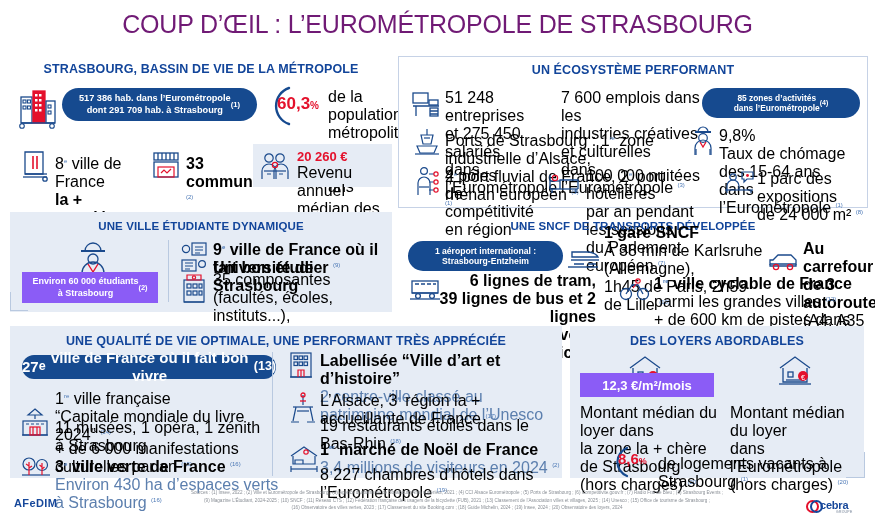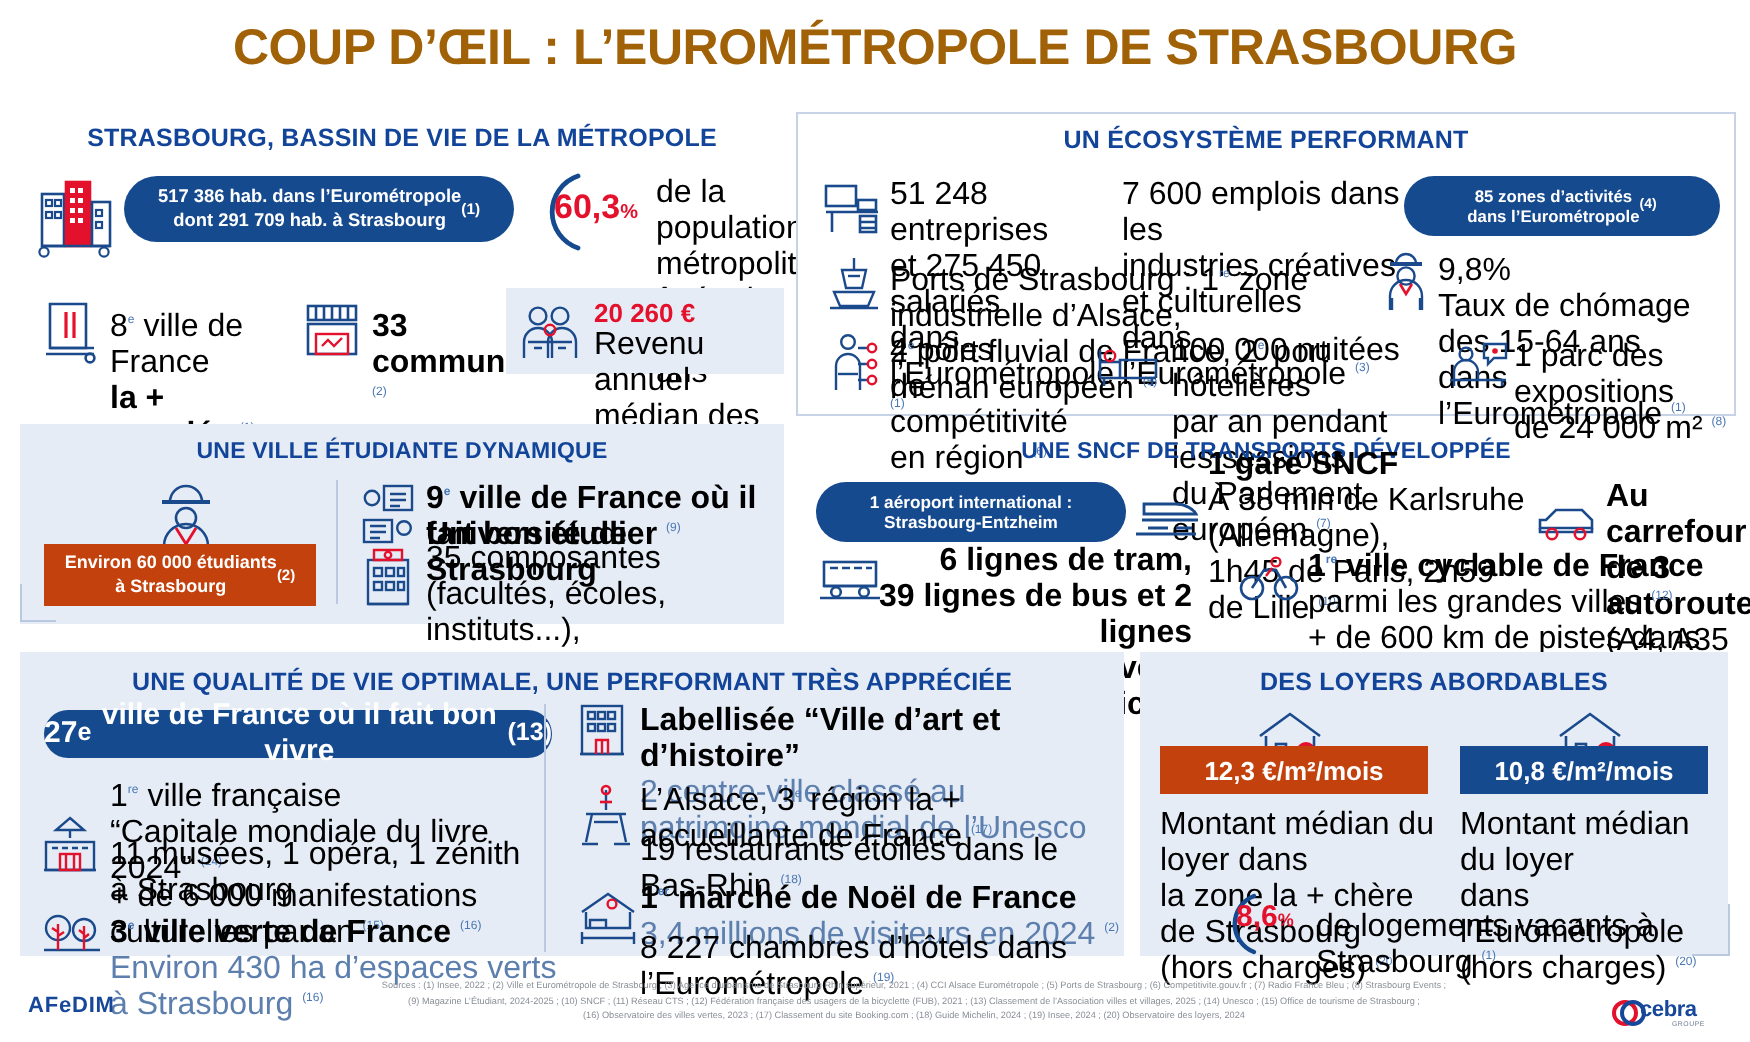--- a/index.html
+++ b/index.html
@@ -8,41 +8,41 @@
     background: #ffffff;
     font-family: "Liberation Sans", sans-serif;
     overflow: hidden;
   }
   .page { position: relative; width: 875px; height: 521px; }
 
   
   .main-title {
     position: absolute; top: 10px; left: 0; width: 875px;
     text-align: center;
-    font-size: 25px; font-weight: bold; letter-spacing: -0.2px;
-    color: #a16207;
+    font-size: 25px; font-weight: normal; letter-spacing: -0.2px;
+    color: #701a75;
   }
 
   
   .panel { position: absolute; }
   .panel-bg-light { background: #e6ecf5; }
   .panel-outline { background: #ffffff; border: 1px solid #c6d2e6; }
   .sect-title {
     text-align: center; color: #12459a;
     font-weight: bold; letter-spacing: 0.1px;
   }
 
   
   .pill {
     display: flex; align-items: center; justify-content: center;
     border-radius: 999px; color: #fff; font-weight: bold;
     line-height: 1.22; text-align: center;
   }
   .pill-navy { background: #164a8f; }
-  .rect-red  { background: #c2410c; color:#fff; font-weight:bold;
+  .rect-red  { background: #8b5cf6; color:#fff; font-weight:bold;
                display:flex;align-items:center;justify-content:center;text-align:center;}
   .rect-navy { background: #164a8f; color:#fff; font-weight:bold;
                display:flex;align-items:center;justify-content:center;text-align:center;}
   .tx b { font-weight: bold; }
   .tx .sup { font-size: 6px; vertical-align: super; color:#4a77b5; }
   .tx .dim { color:#5c7fae; }
   .big-red { color: #e4112c; font-weight: bold; }
 
   
   .arcwrap { position:absolute; }
@@ -536,21 +536,20 @@
           <circle cx="26" cy="22" r="5"></circle>
         </g>
         <text x="26" y="25.5" font-size="7" fill="#fff" text-anchor="middle" font-family="Liberation Sans, sans-serif">€</text>
       </svg>
     </div>
   </div>
 
   <div class="rect-red" style="position:absolute;left:580px;top:373px;width:134px;height:24px;font-size:13px;">12,3 €/m²/mois</div>
   <div class="tx" style="position:absolute;left:580px;top:404px;width:142px;">Montant médian du loyer dans<br>la zone la + chère de Strasbourg<br>(hors charges) <sup class="sup">(20)</sup></div>
 
-  <div class="rect-navy" style="position:absolute;left:730px;top:373px;width:124px;height:24px;font-size:13px;">10,8 €/m²/mois</div>
   <div class="tx" style="position:absolute;left:730px;top:404px;width:130px;">Montant médian du loyer<br>dans l’Eurométropole<br>(hors charges) <sup class="sup">(20)</sup></div>
 
   <div class="arcwrap" style="left:607px;top:446px;">
     <svg width="24" height="32" viewBox="0 0 24 32">
       <path d="M20 2 A15 15 0 0 0 20 30" fill="none" stroke="#164a8f" stroke-width="2.2" stroke-linecap="round"></path>
     </svg>
   </div>
   <div style="position:absolute;left:618px;top:450px;">
     <span class="big-red" style="font-size:15px;">8,6</span><span class="big-red" style="font-size:9px;">%</span>
   </div>

